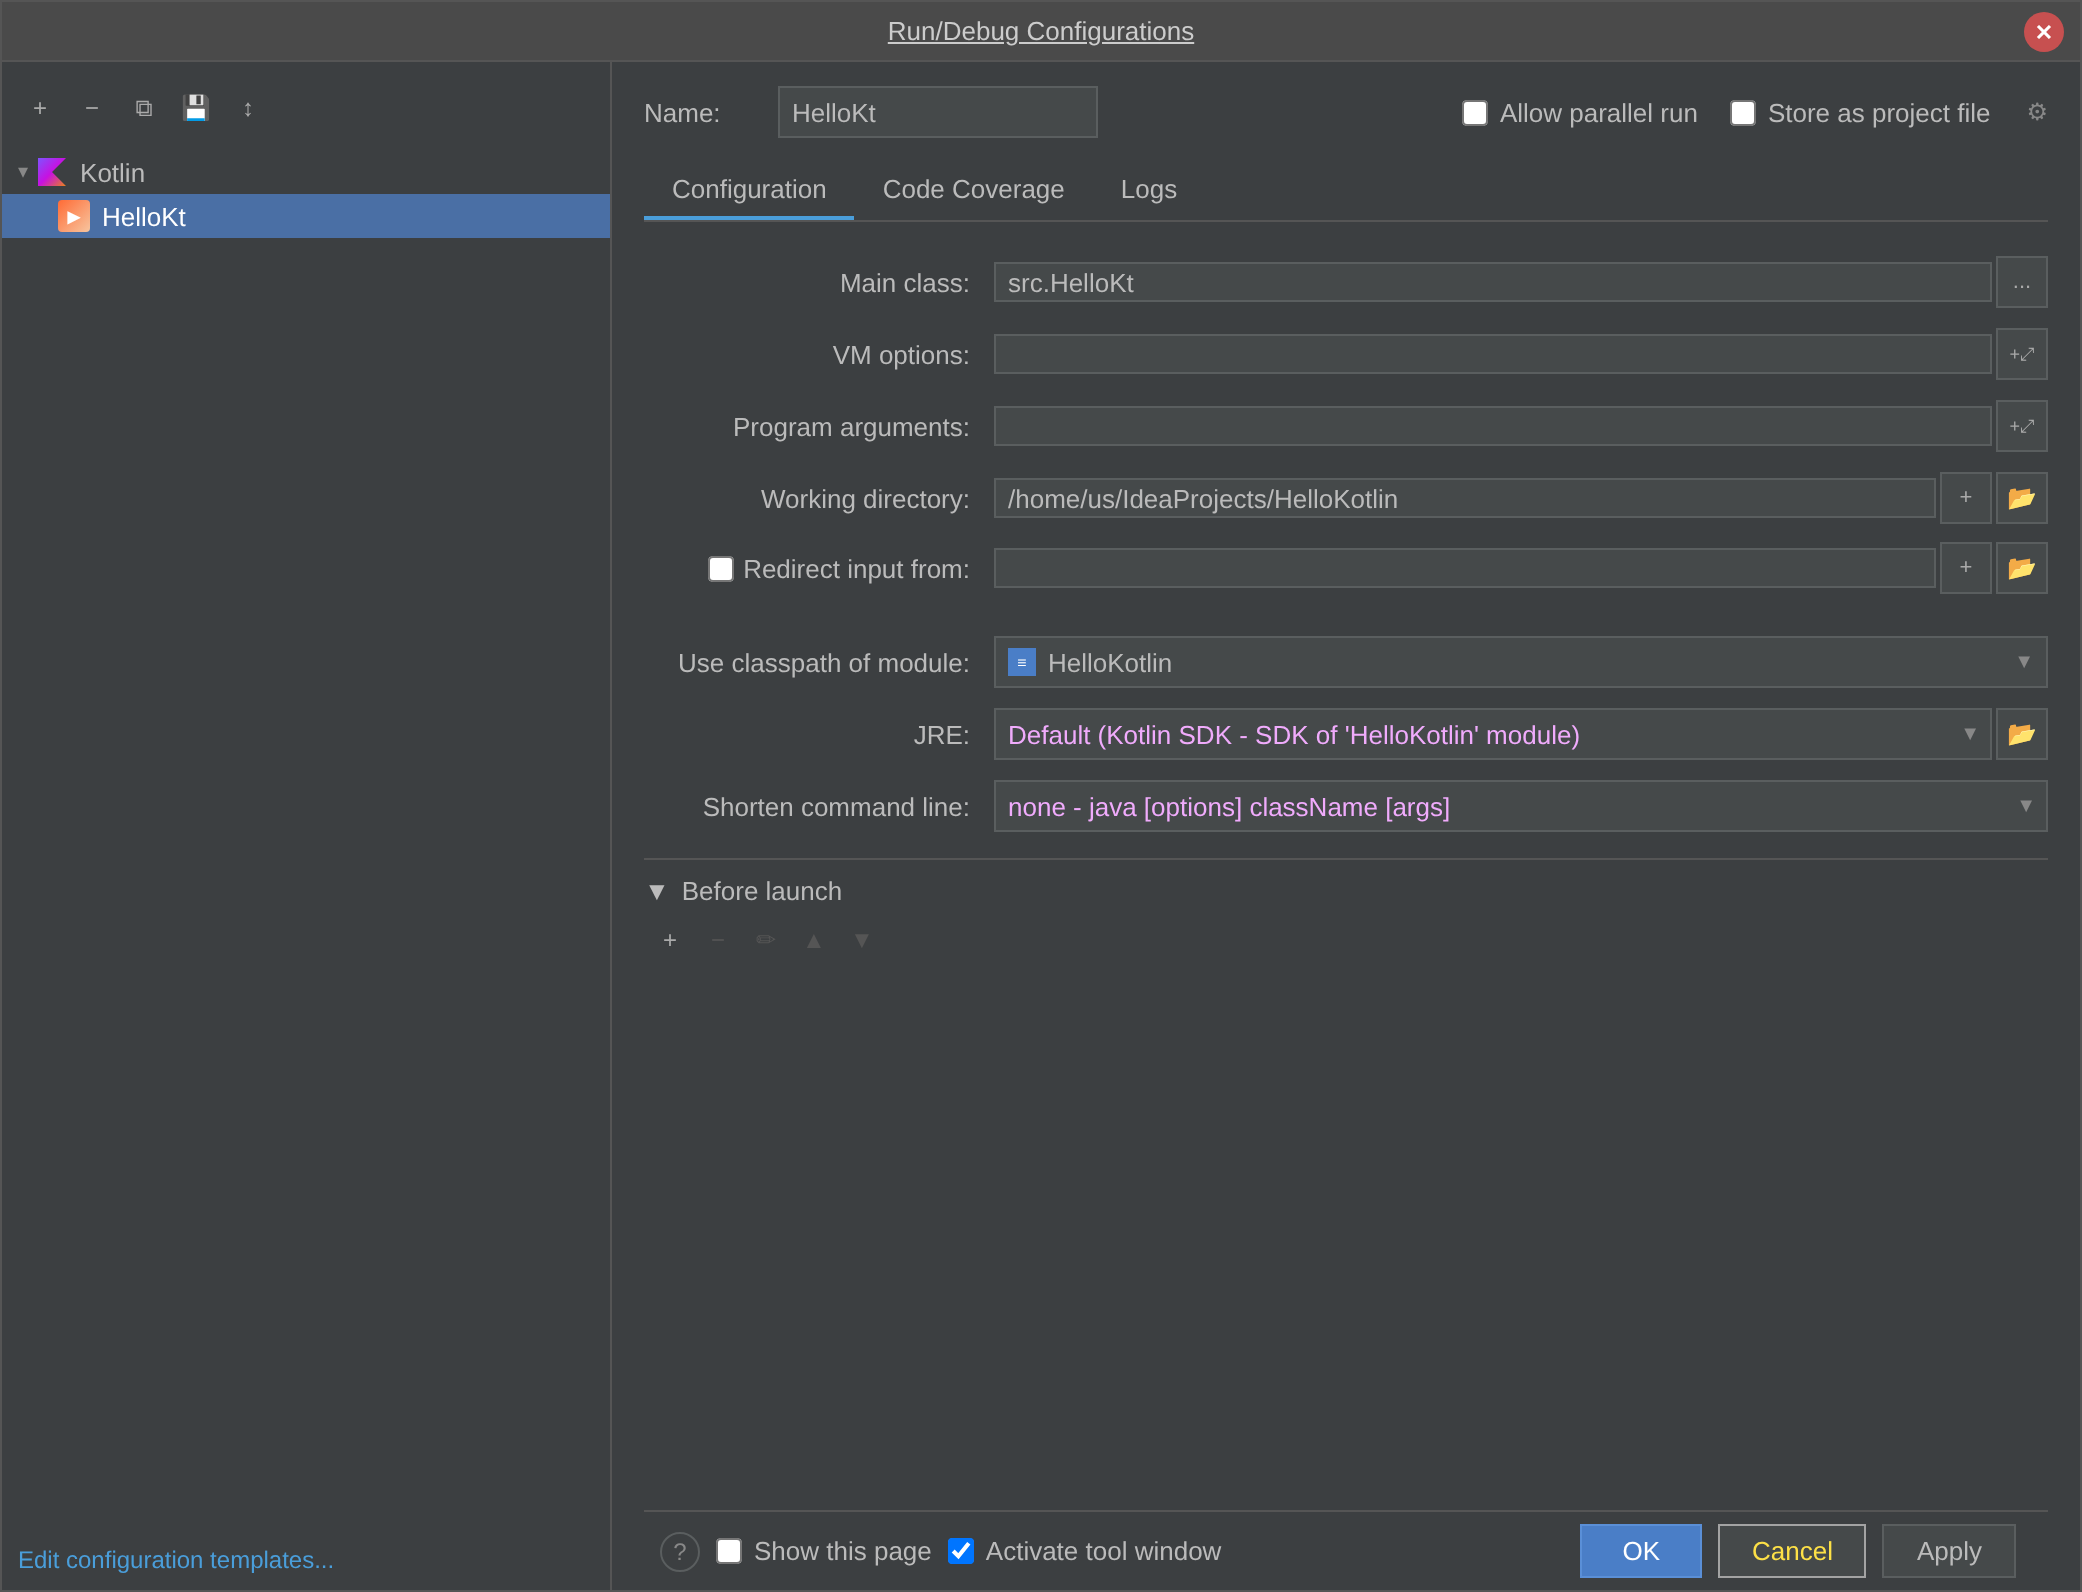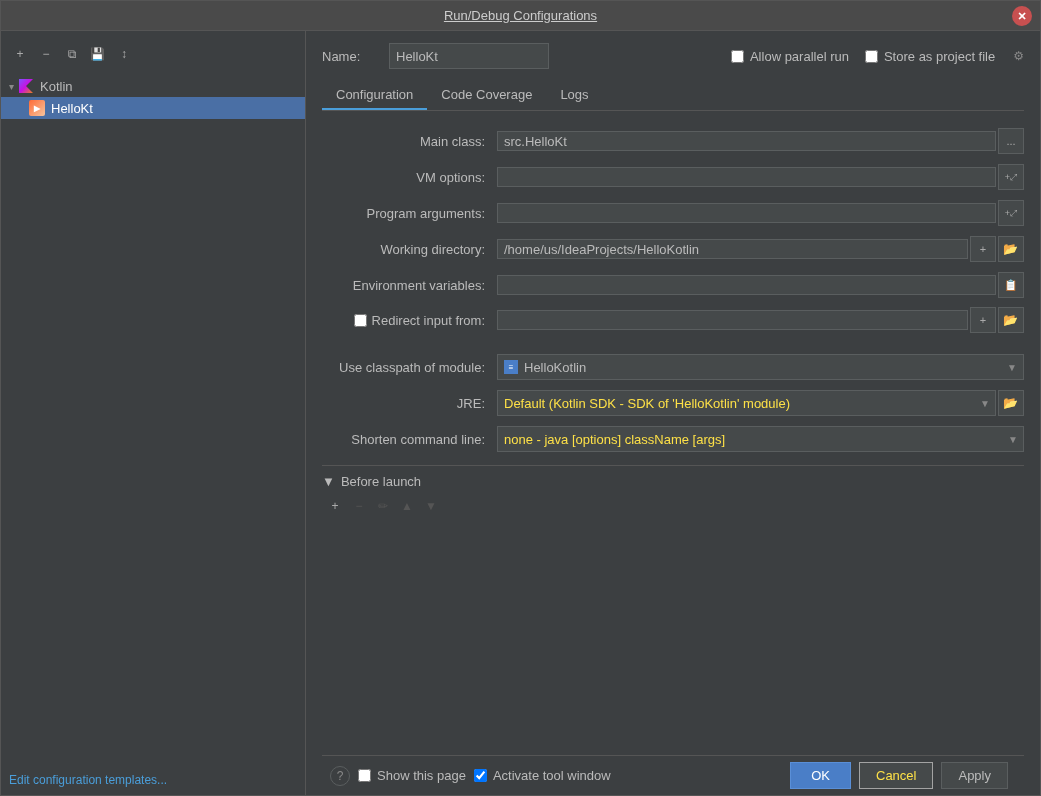--- a/index.html
+++ b/index.html
@@ -317,21 +317,21 @@
       flex: 1;
       position: relative;
       display: flex;
       align-items: center;
     }
 
     .dropdown-container select {
       width: 100%;
       background: #45494a;
       border: 1px solid #5a5e5f;
-      color: #fde047;
+      color: #f0abfc;
       padding: 3px 24px 3px 6px;
       font-size: 13px;
       height: 26px;
       appearance: none;
       cursor: pointer;
     }
 
     .dropdown-arrow {
       position: absolute;
       right: 6px;
@@ -591,27 +591,20 @@
 
         <div class="form-row">
           <span class="form-label">Working directory:</span>
           <div class="form-input-wrap">
             <input class="form-input" type="text" value="/home/us/IdeaProjects/HelloKotlin" style="">
             <button class="field-btn">+</button>
             <button class="folder-btn">📂</button>
           </div>
         </div>
 
-        <div class="form-row">
-          <span class="form-label">Environment variables:</span>
-          <div class="form-input-wrap">
-            <input class="form-input" type="text" value="" style="">
-            <button class="field-btn">📋</button>
-          </div>
-        </div>
 
         <div class="redirect-row">
           <div class="redirect-checkbox-area">
             <label class="checkbox-with-label">
               <input type="checkbox" style="">
               <span>Redirect input from:</span>
             </label>
           </div>
           <div class="form-input-wrap">
             <input class="form-input" type="text" value="" disabled="" style="">

